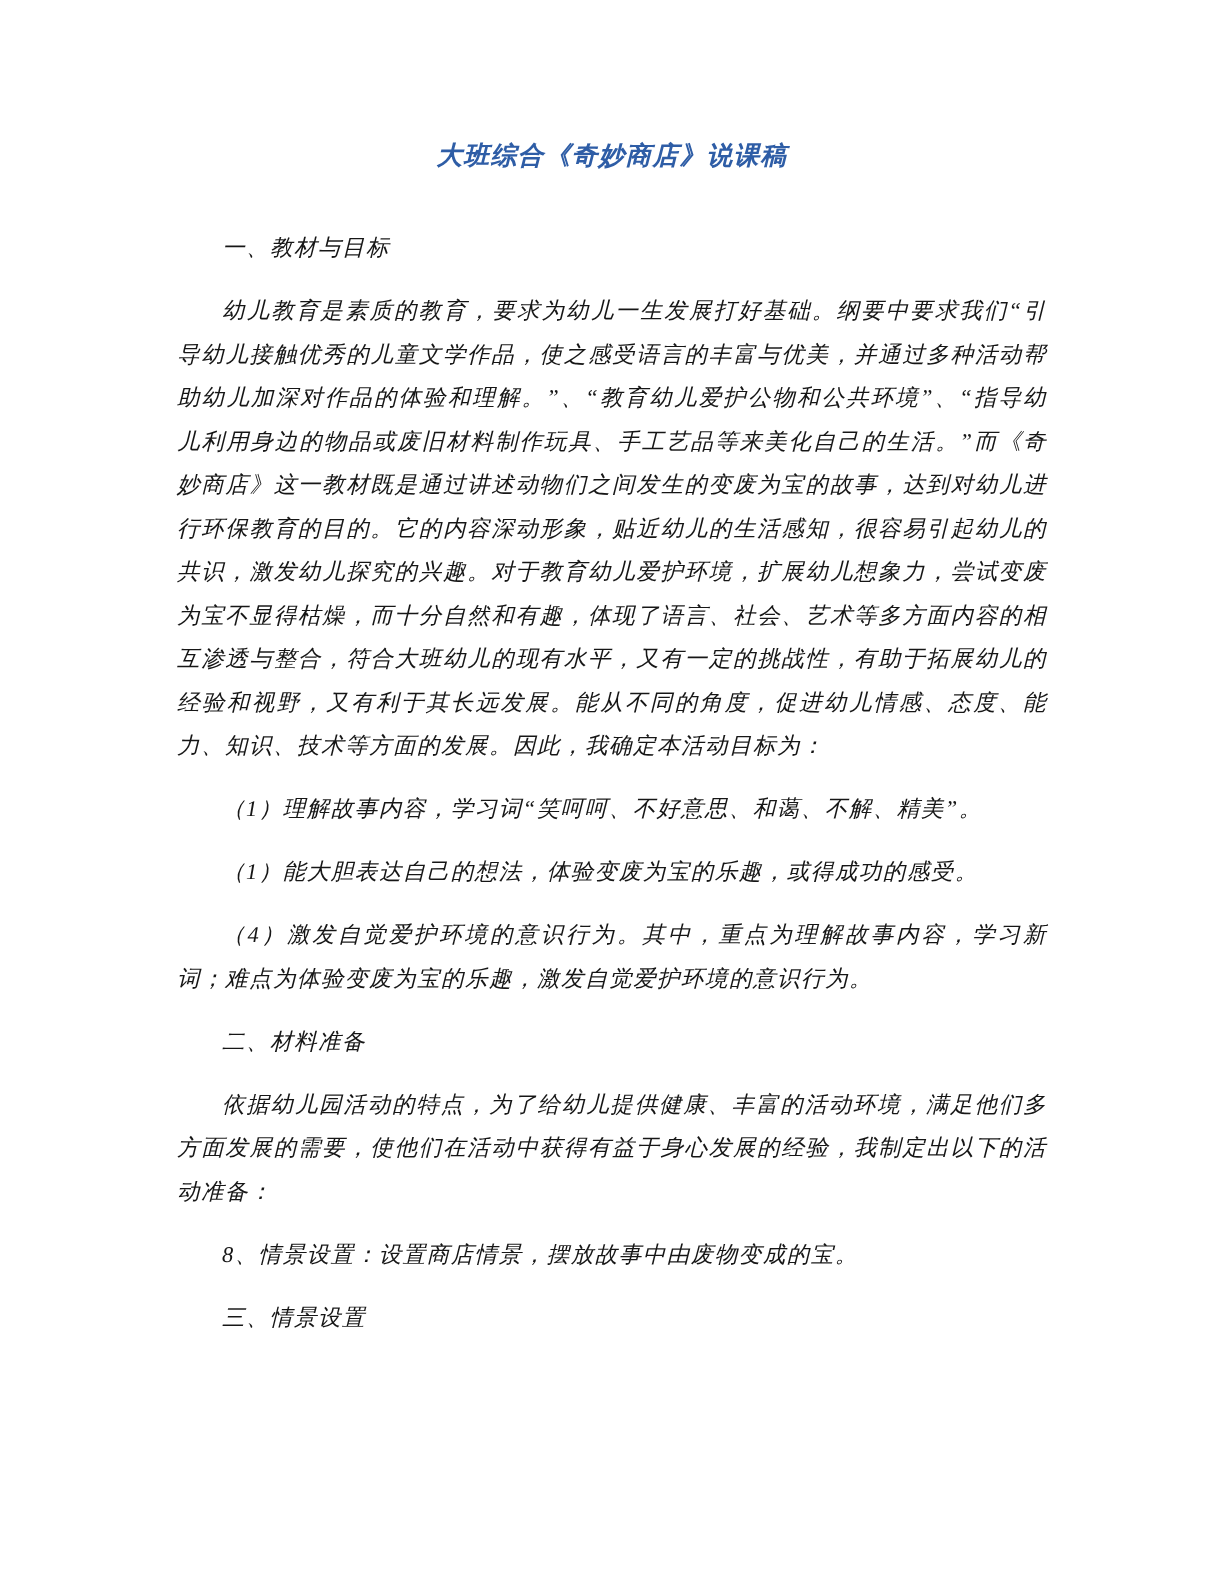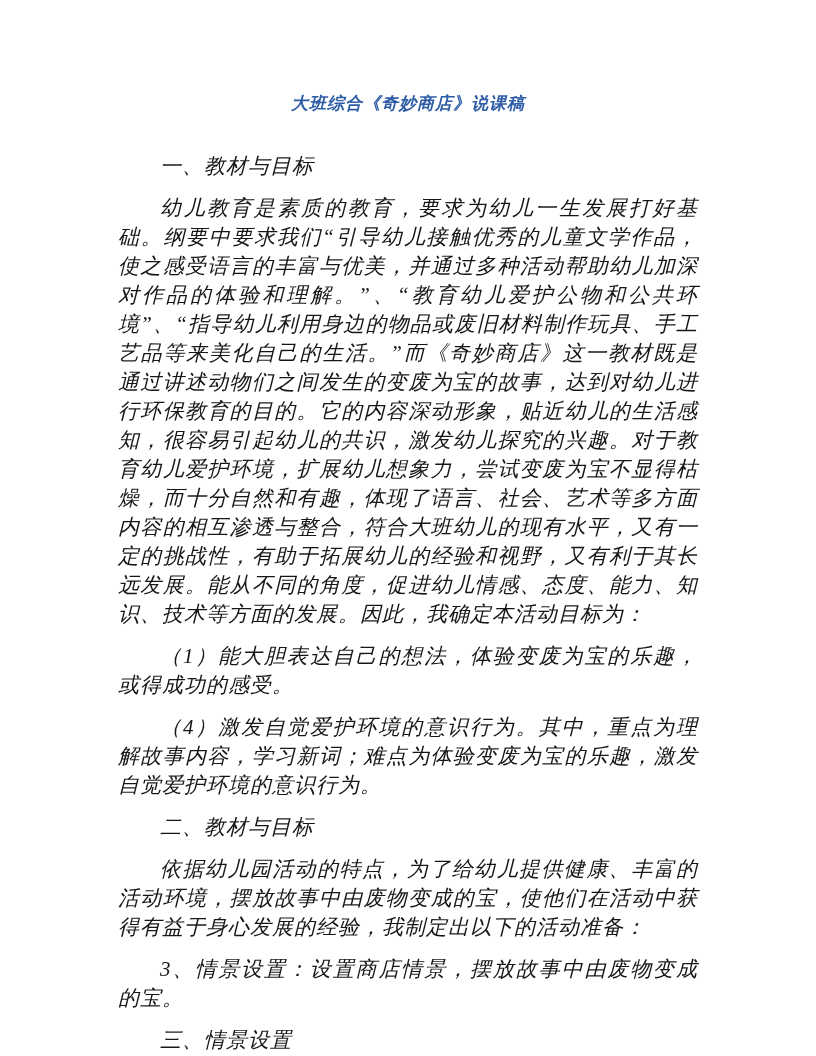--- a/index.html
+++ b/index.html
@@ -28,39 +28,40 @@
     font-size: 17px;
     font-weight: bold;
     letter-spacing: 1px;
     line-height: 24px;
   }
   .doc-body {
     color: #161616;
   }
   .para {
     margin: 0 0 13px 0;
-    font-size: 21px;
+    font-size: 15px;
     line-height: 29px;
     letter-spacing: 1px;
     text-align: justify;
     text-justify: inter-ideograph;
     text-indent: 2em;
     color: #161616;
   }
 </style>
 </head>
 <body>
 
 <div class="page">
   <div class="content">
     <h1 class="doc-title" style="color: rgb(46, 93, 166);">大班综合《奇妙商店》说课稿</h1>
     <div class="doc-body" id="paragraphs">
         <p class="para">一、教材与目标</p>
         <p class="para">幼儿教育是素质的教育，要求为幼儿一生发展打好基础。纲要中要求我们“引导幼儿接触优秀的儿童文学作品，使之感受语言的丰富与优美，并通过多种活动帮助幼儿加深对作品的体验和理解。”、“教育幼儿爱护公物和公共环境”、“指导幼儿利用身边的物品或废旧材料制作玩具、手工艺品等来美化自己的生活。”而《奇妙商店》这一教材既是通过讲述动物们之间发生的变废为宝的故事，达到对幼儿进行环保教育的目的。它的内容深动形象，贴近幼儿的生活感知，很容易引起幼儿的共识，激发幼儿探究的兴趣。对于教育幼儿爱护环境，扩展幼儿想象力，尝试变废为宝不显得枯燥，而十分自然和有趣，体现了语言、社会、艺术等多方面内容的相互渗透与整合，符合大班幼儿的现有水平，又有一定的挑战性，有助于拓展幼儿的经验和视野，又有利于其长远发展。能从不同的角度，促进幼儿情感、态度、能力、知识、技术等方面的发展。因此，我确定本活动目标为：</p>
+        <p class="para">（1）理解故事内容，学习词“笑呵呵、不好意思、和蔼、不解、精美”。</p>
         <p class="para">（1）能大胆表达自己的想法，体验变废为宝的乐趣，或得成功的感受。</p>
         <p class="para">（4）激发自觉爱护环境的意识行为。其中，重点为理解故事内容，学习新词；难点为体验变废为宝的乐趣，激发自觉爱护环境的意识行为。</p>
-        <p class="para">二、教材与目标</p>
-        <p class="para">依据幼儿园活动的特点，为了给幼儿提供健康、丰富的活动环境，摆放故事中由废物变成的宝，使他们在活动中获得有益于身心发展的经验，我制定出以下的活动准备：</p>
-        <p class="para">3、情景设置：设置商店情景，摆放故事中由废物变成的宝。</p>
+        <p class="para">二、材料准备</p>
+        <p class="para">依据幼儿园活动的特点，为了给幼儿提供健康、丰富的活动环境，满足他们多方面发展的需要，使他们在活动中获得有益于身心发展的经验，我制定出以下的活动准备：</p>
+        <p class="para">8、情景设置：设置商店情景，摆放故事中由废物变成的宝。</p>
         <p class="para">三、情景设置</p>
       </div>
   </div>
 </div>
 
 </body></html>

